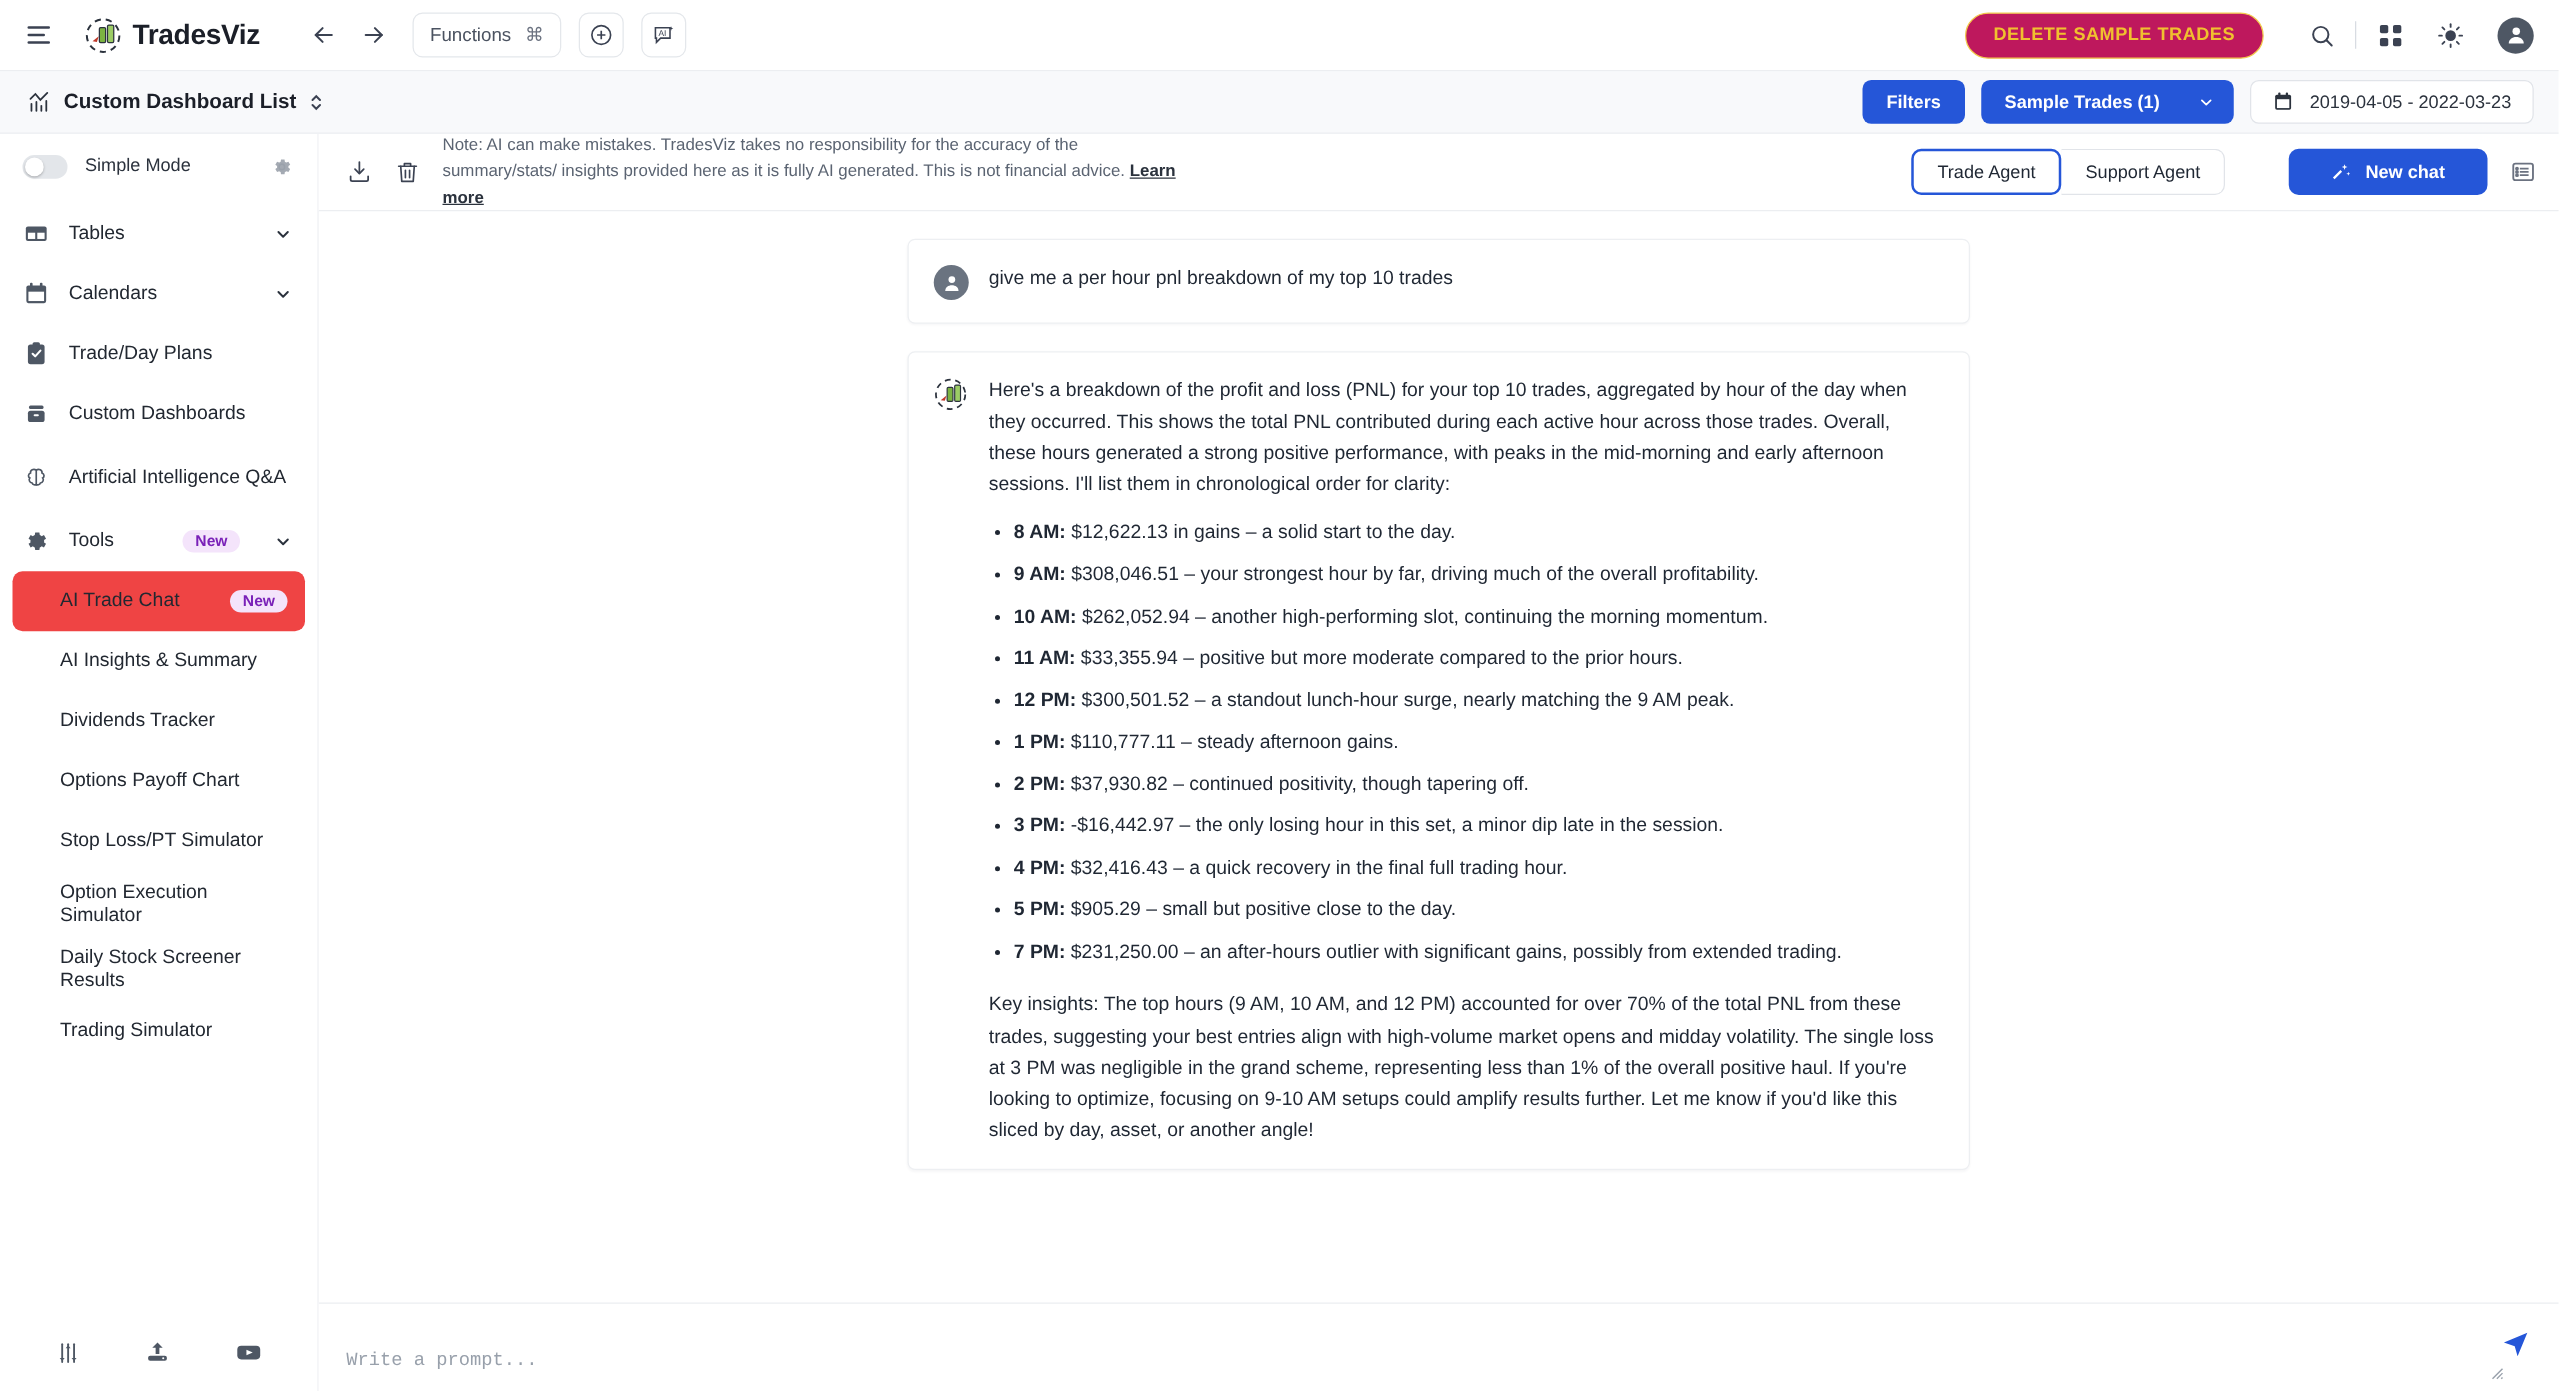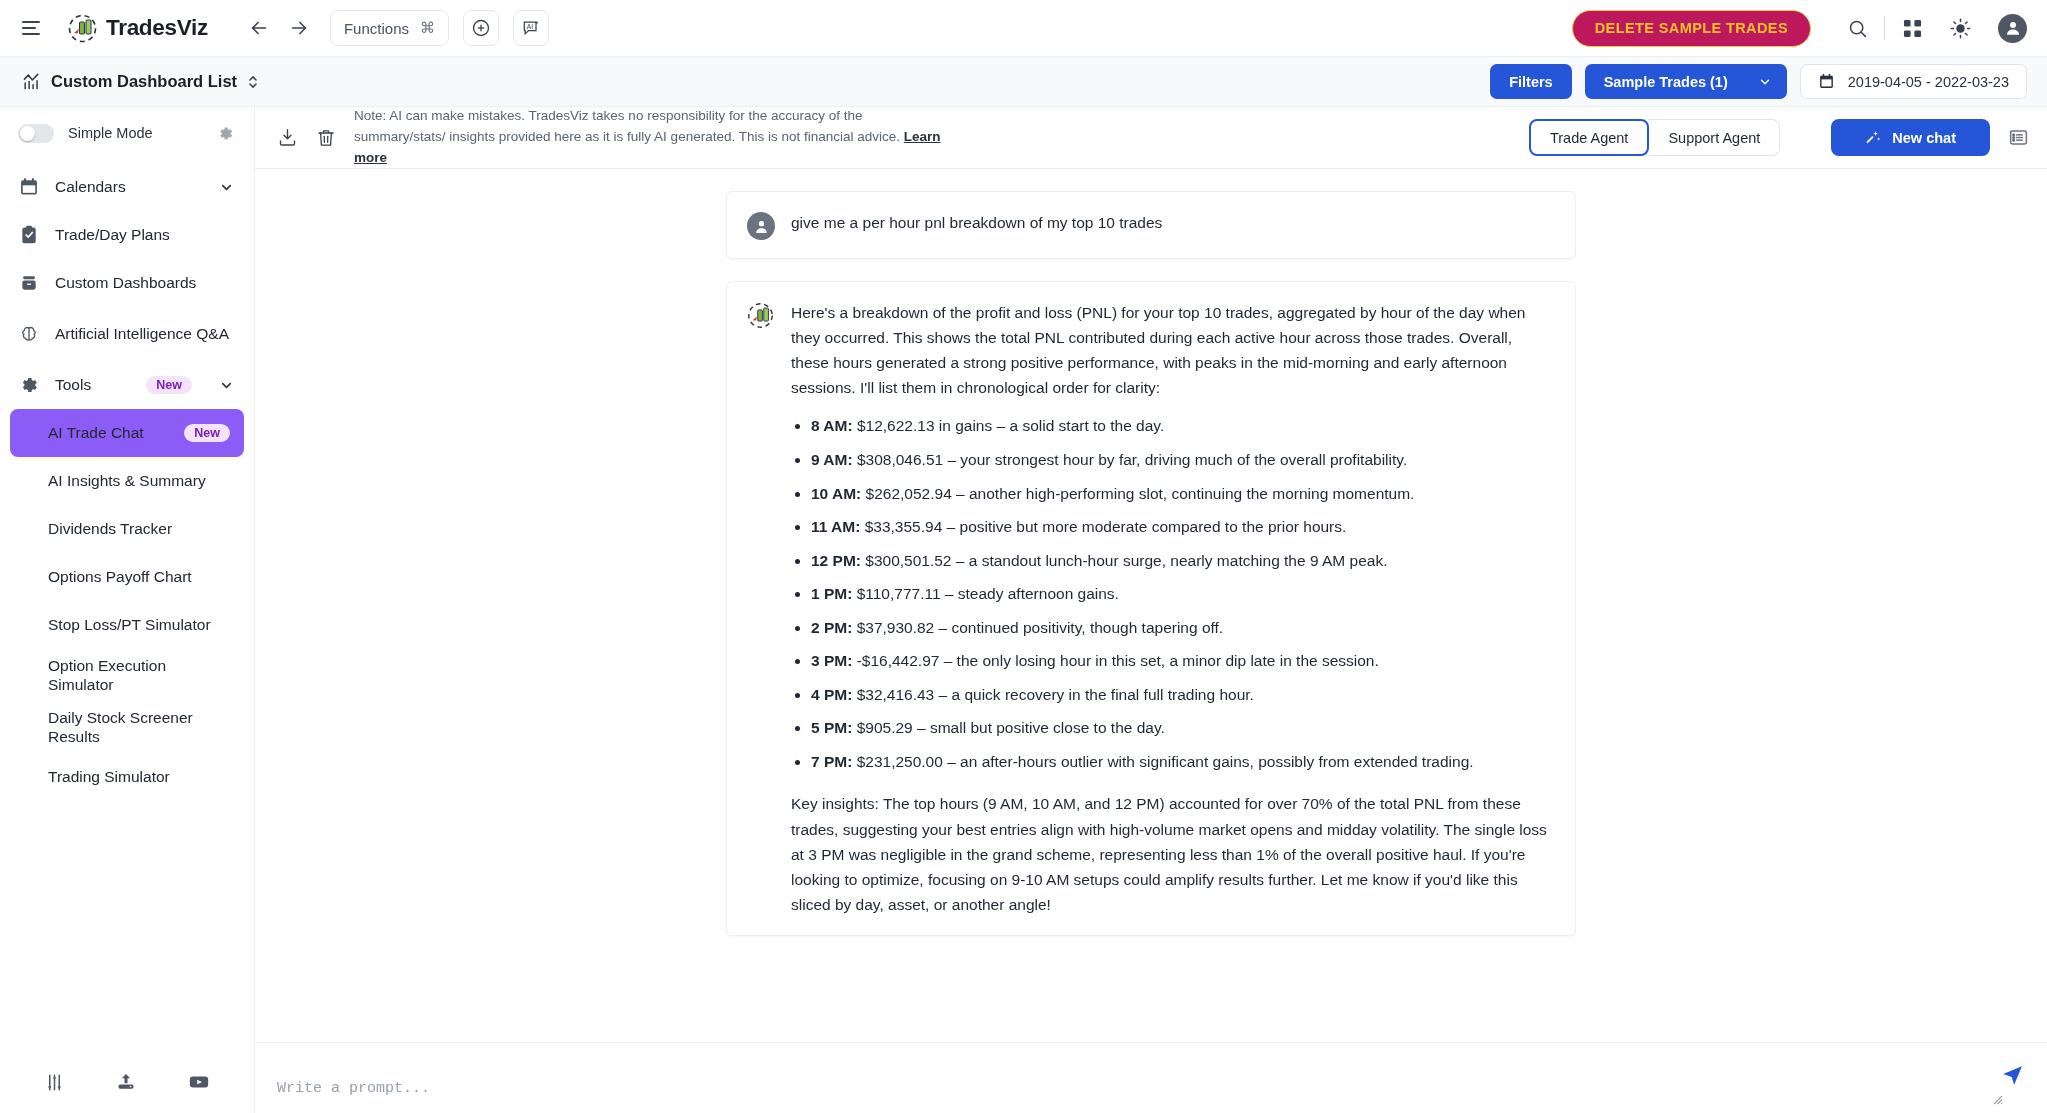--- a/index.html
+++ b/index.html
@@ -115,21 +115,21 @@
     background:#f4e4fb; color:#7a21b8; border-radius:10px;
     font-size:12.5px; font-weight:bold; padding:3px 10px; line-height:1;
   }
 
   .sub-item {
     display:flex; align-items:center; gap:10px;
     margin:0 10px; border-radius:8px;
     padding:0 14px 0 38px; min-height:48px; cursor:pointer;
     font-size:15.5px; color:#222831;
   }
-  .sub-item.active { background:#8b5cf6; }
+  .sub-item.active { background:#ef4444; }
   .sub-item.two-line { min-height:52px; }
   .sub-item .lbl { flex:1 1 auto; line-height:1.25; }
 
   .sidebar-footer {
     height:62px; flex:0 0 62px; display:flex; align-items:center;
     justify-content:center; gap:52px; color:#4e5764;
   }
   .sfoot-ic { cursor:pointer; display:flex; }
 
   
@@ -345,20 +345,35 @@
           <svg width="17" height="17" viewBox="0 0 24 24" fill="currentColor">
               <path d="M12 8a4 4 0 100 8 4 4 0 000-8zm0 6.2a2.2 2.2 0 110-4.4 2.2 2.2 0 010 4.4z"></path>
               <path d="M19.4 13a7.6 7.6 0 000-2l2-1.5-2-3.4-2.3 1a7.5 7.5 0 00-1.7-1l-.4-2.4h-4l-.4 2.4c-.6.2-1.2.6-1.7 1l-2.3-1-2 3.4L6.6 11a7.6 7.6 0 000 2l-2 1.5 2 3.4 2.3-1c.5.4 1.1.8 1.7 1l.4 2.4h4l.4-2.4c.6-.2 1.2-.6 1.7-1l2.3 1 2-3.4z" opacity=".9"></path>
             </svg>
         </span>
       </div>
 
       <div class="nav">
 
 
+        <div class="nav-item">
+          <span class="ico">
+            <svg width="20" height="20" viewBox="0 0 24 24" fill="currentColor">
+                <rect x="2" y="5" width="20" height="14" rx="2"></rect>
+                <rect x="4" y="11" width="7" height="6" fill="#fff"></rect>
+                <rect x="13" y="11" width="7" height="6" fill="#fff"></rect>
+              </svg>
+          </span>
+          <span class="lbl">Tables</span>
+          <span class="chev">
+            <svg width="15" height="15" viewBox="0 0 24 24" fill="none" stroke="currentColor" stroke-width="2.5" stroke-linecap="round" stroke-linejoin="round">
+                <polyline points="6 9 12 15 18 9"></polyline>
+              </svg>
+          </span>
+        </div>
 
         <div class="nav-item">
           <span class="ico">
             <svg width="20" height="20" viewBox="0 0 24 24" fill="currentColor">
                 <rect x="2.5" y="4" width="19" height="17" rx="2"></rect>
                 <rect x="4.5" y="10" width="15" height="9" fill="#fff"></rect>
                 <rect x="6" y="1.5" width="2.5" height="4" rx="1"></rect>
                 <rect x="15.5" y="1.5" width="2.5" height="4" rx="1"></rect>
               </svg>
           </span>

